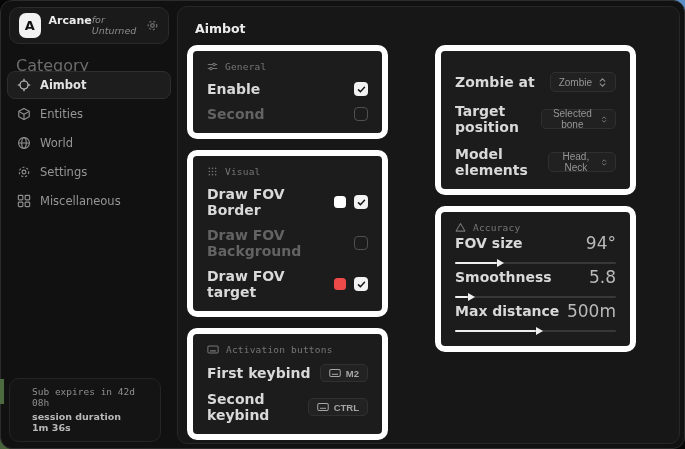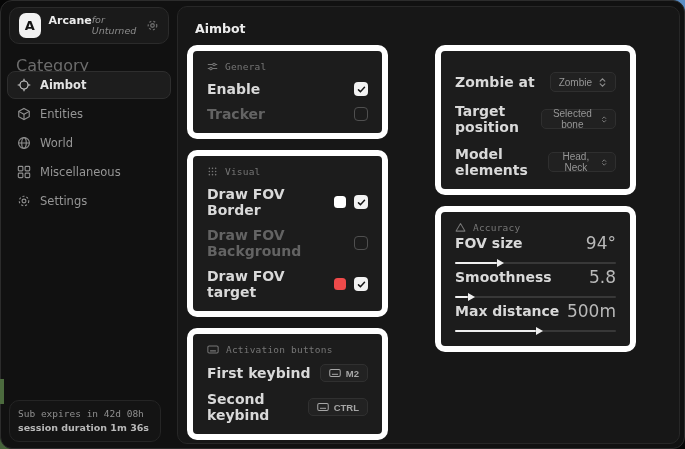--- a/index.html
+++ b/index.html
@@ -41,21 +41,21 @@
     border-radius:8px;border:1px solid transparent;box-sizing:border-box;cursor:default;
   }
   .nav-item .nav-icon{color:#8f8f8f;display:flex;}
   .nav-item .nav-label{font-size:11.5px;color:#969696;}
   .nav-item.active{background:#1d1d1d;border-color:#2e2e2e;}
   .nav-item.active .nav-label{color:#e3e3e3;font-weight:600;}
   .nav-item.active .nav-icon{color:#cfcfcf;}
 
   .status-card{
     position:absolute;left:8px;bottom:6px;width:152px;box-sizing:border-box;
-    background:#141414;border:1px solid #252525;border-radius:10px;padding:7px 8px 8px;
+    background:#141414;border:1px solid #252525;border-radius:10px;padding:7px 22px 8px;
   }
   .status-line1{font-family:"DejaVu Sans Mono","Liberation Mono",monospace;font-size:9.5px;color:#8f8f8f;}
   .status-line2{font-size:9.5px;font-weight:600;color:#b9b9b9;margin-top:3px;}
 
   
   .panel{
     position:absolute;left:176px;top:5px;width:503px;height:438px;box-sizing:border-box;
     background:#171717;border:1px solid #272727;border-radius:10px;
   }
   .panel-title{position:absolute;top:14px;left:17px;font-size:12.5px;font-weight:700;color:#ececec;}
@@ -157,36 +157,36 @@
             <circle cx="8" cy="8" r="6.2"></circle>
               <ellipse cx="8" cy="8" rx="2.6" ry="6.2"></ellipse>
               <line x1="1.8" y1="8" x2="14.2" y2="8"></line>
           </svg>
         </span>
         <span class="nav-label">World</span>
       </div>
       <div class="nav-item">
         <span class="nav-icon">
           <svg width="14" height="14" viewBox="0 0 16 16" fill="none" stroke="currentColor" stroke-width="1.3">
+            <circle cx="8" cy="8" r="5.4" stroke-dasharray="2.4 2.2"></circle>
+              <circle cx="8" cy="8" r="2.2"></circle>
+          </svg>
+        </span>
+        <span class="nav-label">Settings</span>
+      </div>
+      <div class="nav-item">
+        <span class="nav-icon">
+          <svg width="14" height="14" viewBox="0 0 16 16" fill="none" stroke="currentColor" stroke-width="1.3">
             <rect x="1.5" y="1.5" width="5.2" height="5.2" rx="1"></rect>
               <rect x="9.3" y="1.5" width="5.2" height="5.2" rx="1"></rect>
               <rect x="1.5" y="9.3" width="5.2" height="5.2" rx="1"></rect>
               <rect x="9.3" y="9.3" width="5.2" height="5.2" rx="1"></rect>
           </svg>
         </span>
         <span class="nav-label">Miscellaneous</span>
-      </div>
-      <div class="nav-item">
-        <span class="nav-icon">
-          <svg width="14" height="14" viewBox="0 0 16 16" fill="none" stroke="currentColor" stroke-width="1.3">
-            <circle cx="8" cy="8" r="5.4" stroke-dasharray="2.4 2.2"></circle>
-              <circle cx="8" cy="8" r="2.2"></circle>
-          </svg>
-        </span>
-        <span class="nav-label">Settings</span>
       </div>
     </nav>
 
     <div class="status-card">
       <div class="status-line1">Sub expires in 42d 08h</div>
       <div class="status-line2">session duration 1m 36s</div>
     </div>
   </aside>
 
   <main class="panel">
@@ -208,21 +208,21 @@
           </div>
           <div class="row">
             <span class="row-label">Enable</span>
             <span class="checkbox checked">
               <svg width="9" height="9" viewBox="0 0 12 12" fill="none" stroke="#161616" stroke-width="2" stroke-linecap="round">
                   <path d="M2 6.5 L4.6 9 L10 3"></path>
                 </svg>
             </span>
           </div>
           <div class="row">
-            <span class="row-label dim">Tracker</span>
+            <span class="row-label dim">Second</span>
             <span class="checkbox unchecked"></span>
           </div>
         </section>
 
         <section class="card">
           <div class="section-head">
             <svg width="11" height="11" viewBox="0 0 14 14" fill="currentColor">
               <circle cx="3" cy="3" r="1"></circle>
                 <circle cx="7" cy="3" r="1"></circle>
                 <circle cx="11" cy="3" r="1"></circle>

